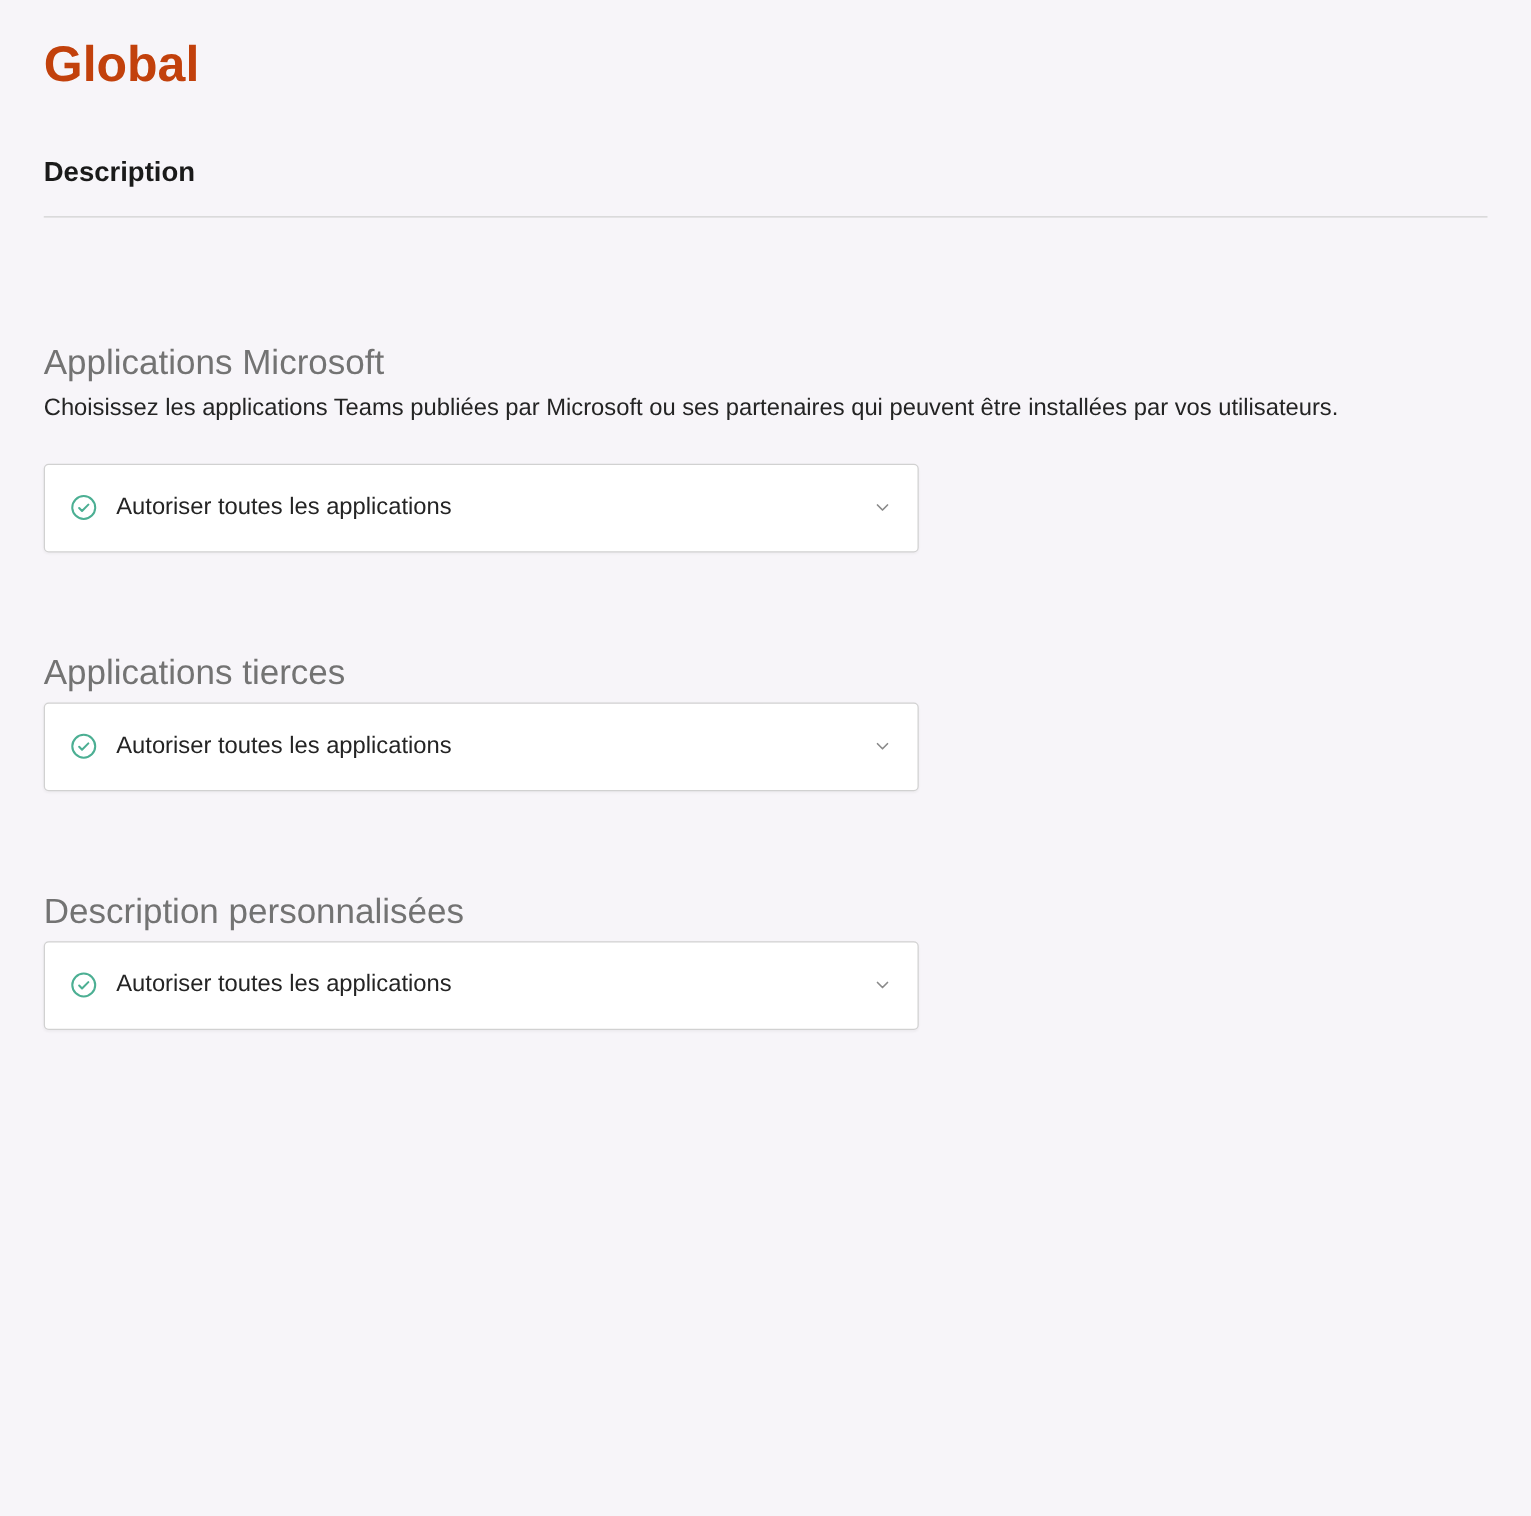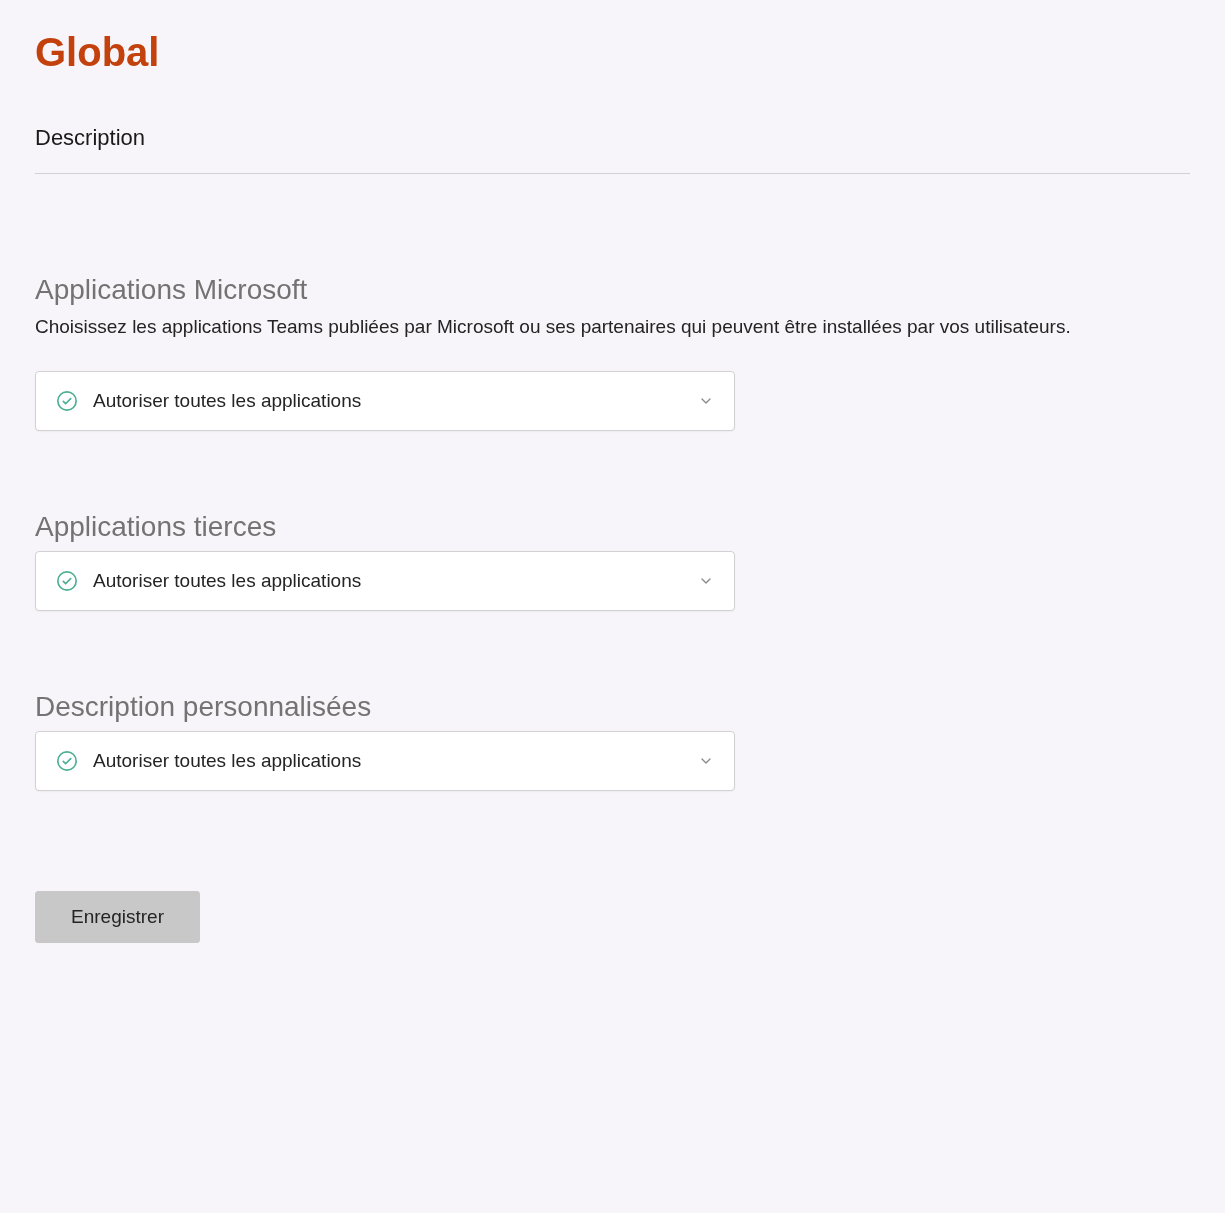--- a/index.html
+++ b/index.html
@@ -18,21 +18,21 @@
       font-size: 40px;
       font-weight: 600;
       margin-bottom: 50px;
       color: #c2410c;
     }
     .description-section {
       margin-bottom: 10px;
     }
     .description-label {
       font-size: 22px;
-      font-weight: 400;
+      font-weight: 700;
       color: #1a1a1a;
       padding-bottom: 12px;
     }
     .divider {
       border: none;
       border-top: 1px solid #d1d1d1;
       margin-bottom: 100px;
     }
     .settings-section {
       margin-bottom: 80px;
@@ -48,21 +48,21 @@
       font-weight: 400;
       color: #242424;
       margin-bottom: 30px;
       line-height: 1.4;
     }
     .dropdown {
       display: flex;
       align-items: center;
       justify-content: space-between;
       width: 700px;
-      height: 60px;
+      height: 71px;
       background-color: #ffffff;
       border: 1px solid #d1d1d1;
       border-radius: 4px;
       padding: 0 20px;
       cursor: pointer;
       box-shadow: 0 1px 2px rgba(0,0,0,0.04);
     }
     .dropdown-left {
       display: flex;
       align-items: center;
@@ -160,14 +160,13 @@
       </svg>
       <span class="dropdown-text">Autoriser toutes les applications</span>
     </div>
     <svg class="chevron-icon" viewBox="0 0 24 24" fill="none" stroke="#8a8a8a" stroke-width="2">
       <path d="M6 9l6 6 6-6" stroke-linecap="round" stroke-linejoin="round"></path>
     </svg>
   </div>
 </div>
 
 <div class="button-row">
-  <button class="btn btn-primary">Enregistrer</button>
 </div>
 
 </body></html>

